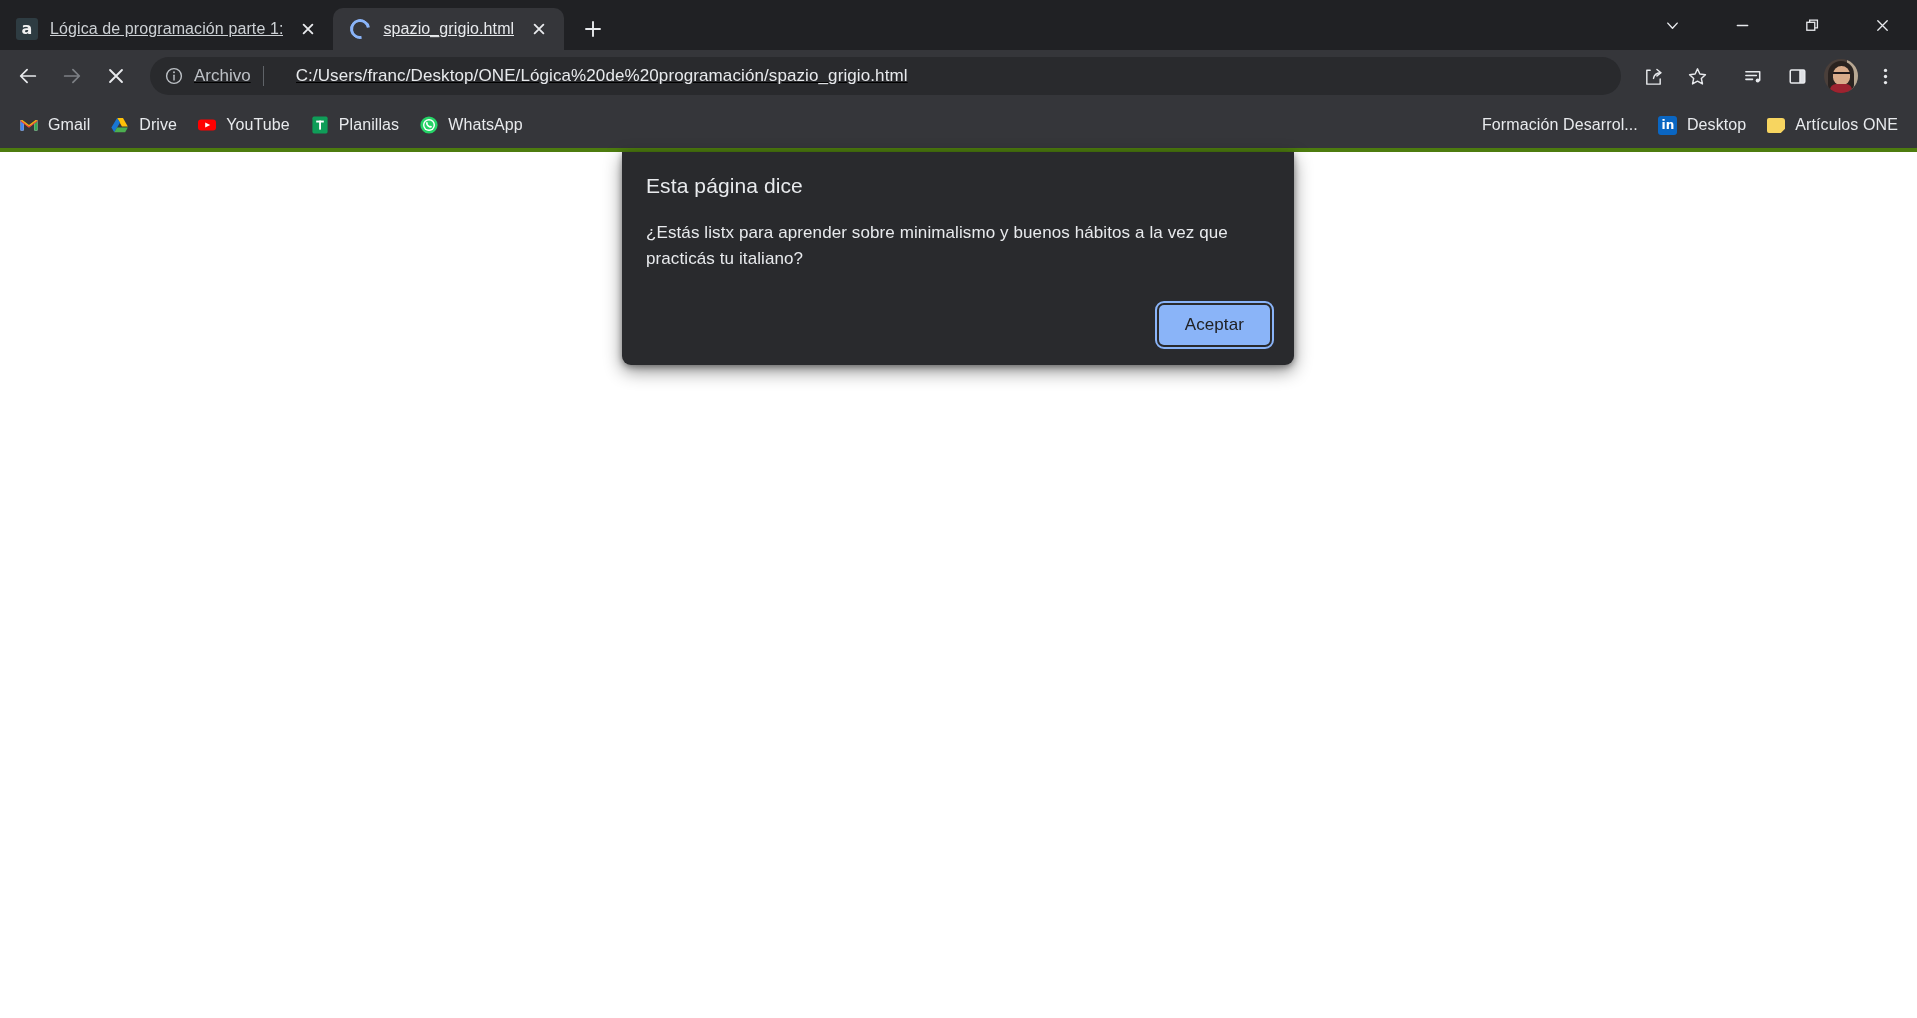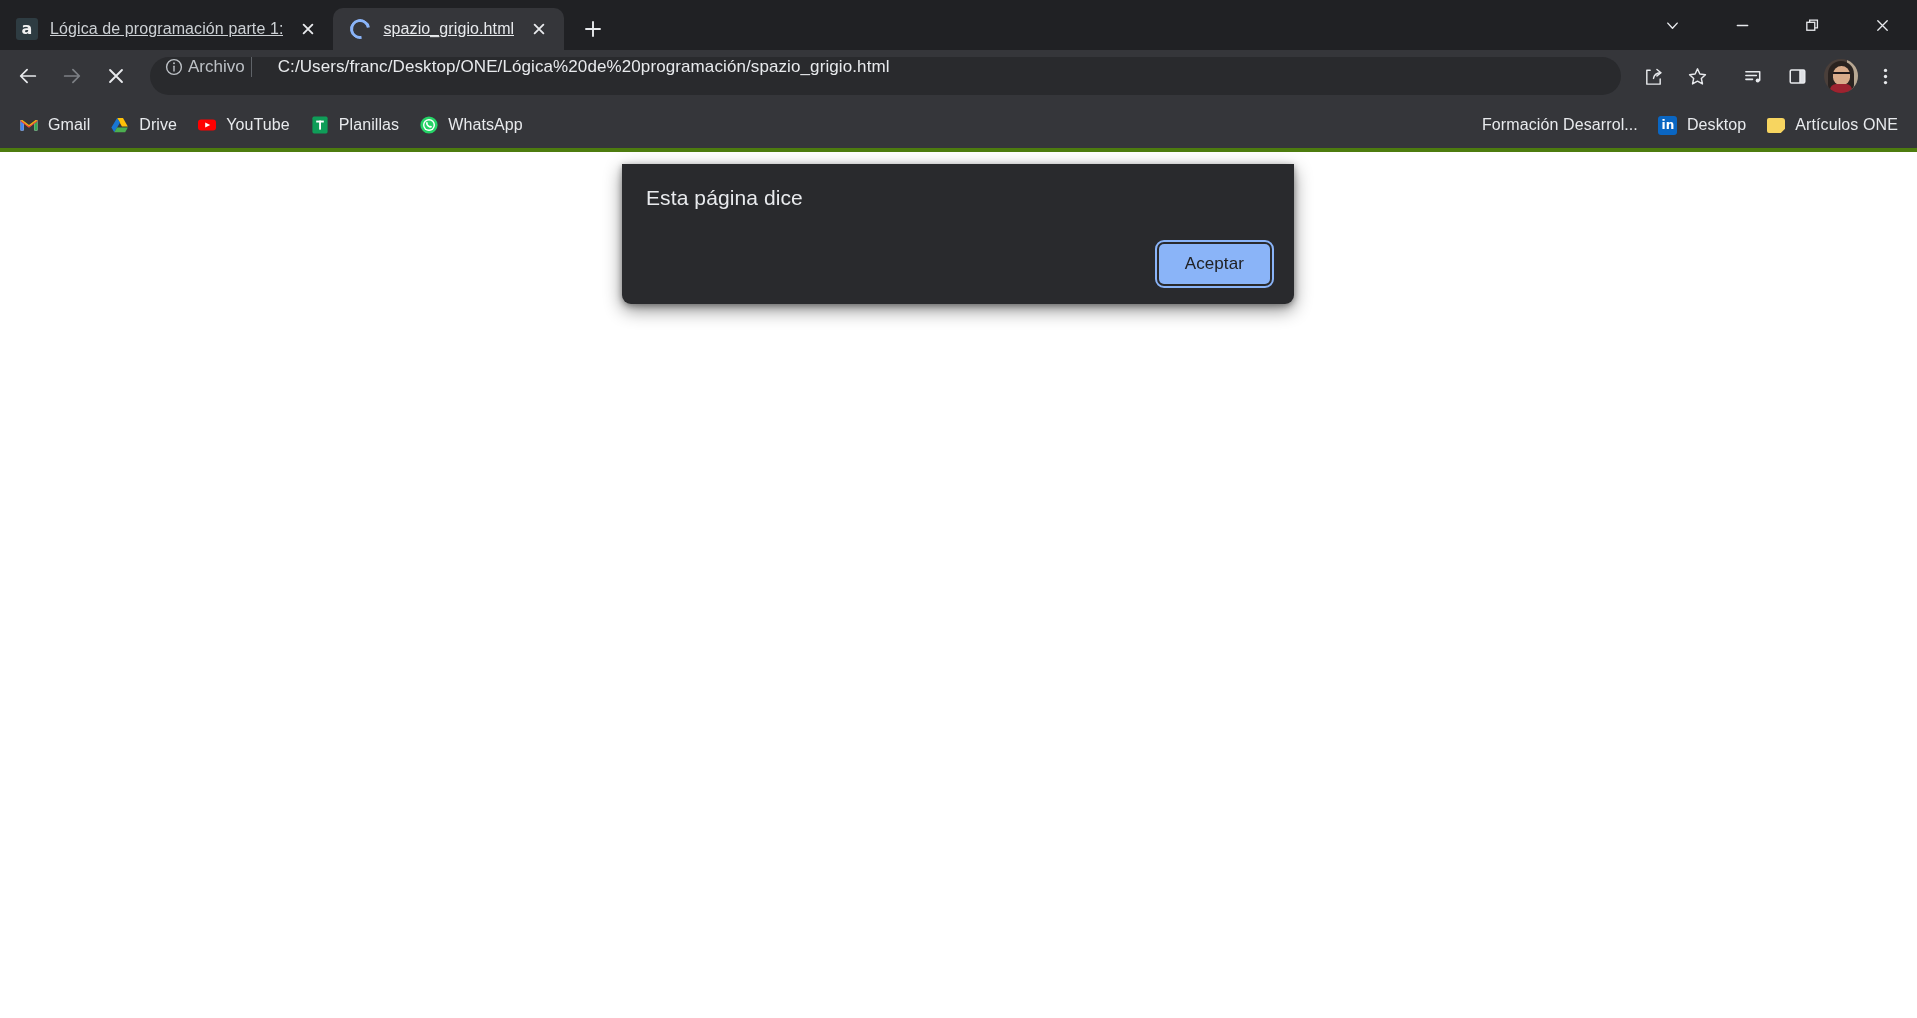--- a/index.html
+++ b/index.html
@@ -134,25 +134,26 @@
   }
   .nav-btn.disabled { color: #7d8085; }
   .nav-btn svg { width: 22px; height: 22px; }
 
   .omnibox {
     flex: 1;
     height: 38px;
     background: #292a2d;
     border-radius: 19px;
     display: flex;
-    align-items: flex-start;
+    align-items: center;
     padding: 0 14px;
     margin: 0 8px 0 10px;
-    gap: 4px;
+    gap: 10px;
     min-width: 0;
+    text-decoration: underline;
   }
   .omni-info { width: 20px; height: 20px; color: #bdc1c6; flex: 0 0 20px; }
   .omni-info svg { width: 20px; height: 20px; }
   .omni-scheme {
     font-size: 17px;
     color: #bdc1c6;
     white-space: nowrap;
   }
   .omni-divider {
     width: 1px; height: 20px;
@@ -282,21 +283,21 @@
   .page {
     flex: 1;
     background: #ffffff;
     position: relative;
   }
 
   
   .jsdialog {
     position: absolute;
     left: 622px;
-    top: 12px;
+    top: 0px;
     width: 672px;
     background: #292a2d;
     border-radius: 0 0 9px 9px;
     box-shadow: 0 6px 18px rgba(0,0,0,.45), 0 2px 6px rgba(0,0,0,.35);
     padding: 22px 24px 20px 24px;
     z-index: 50;
   }
   .dlg-title {
     font-size: 21px;
     color: #e8eaed;
@@ -551,19 +552,20 @@
         <span class="ic-folder"></span>
       </span>
       <span class="bm-label">Artículos ONE</span>
     </div>
   </div>
 
   <div class="page">
 
     <div class="jsdialog">
       <div class="dlg-title">Esta página dice</div>
+      <div class="dlg-message">¿Estás listx para aprender sobre minimalismo y buenos hábitos a la vez que practicás tu italiano?</div>
       <div class="dlg-actions">
         <button class="dlg-btn">Aceptar</button>
       </div>
     </div>
 
   </div>
 </div>
 
 </body></html>

